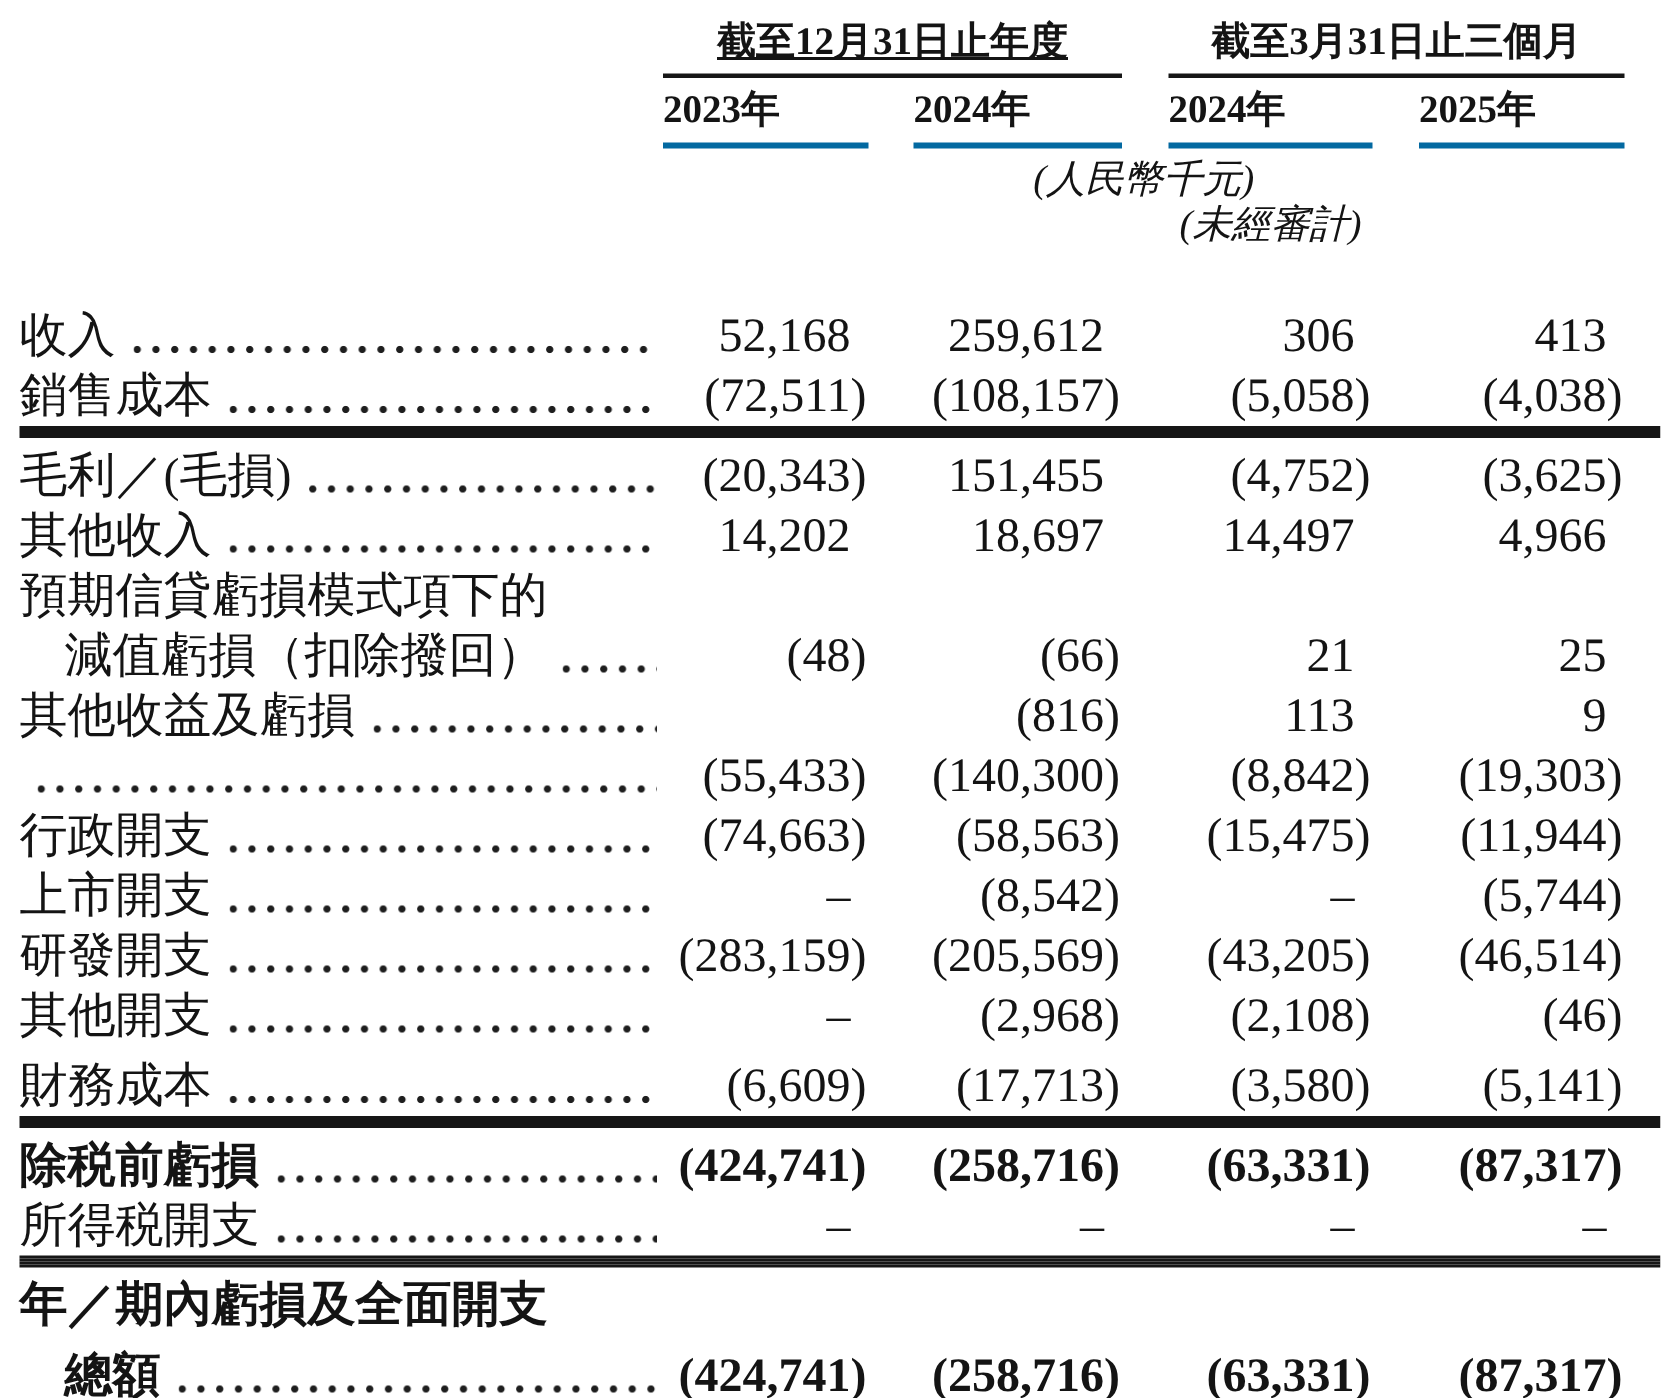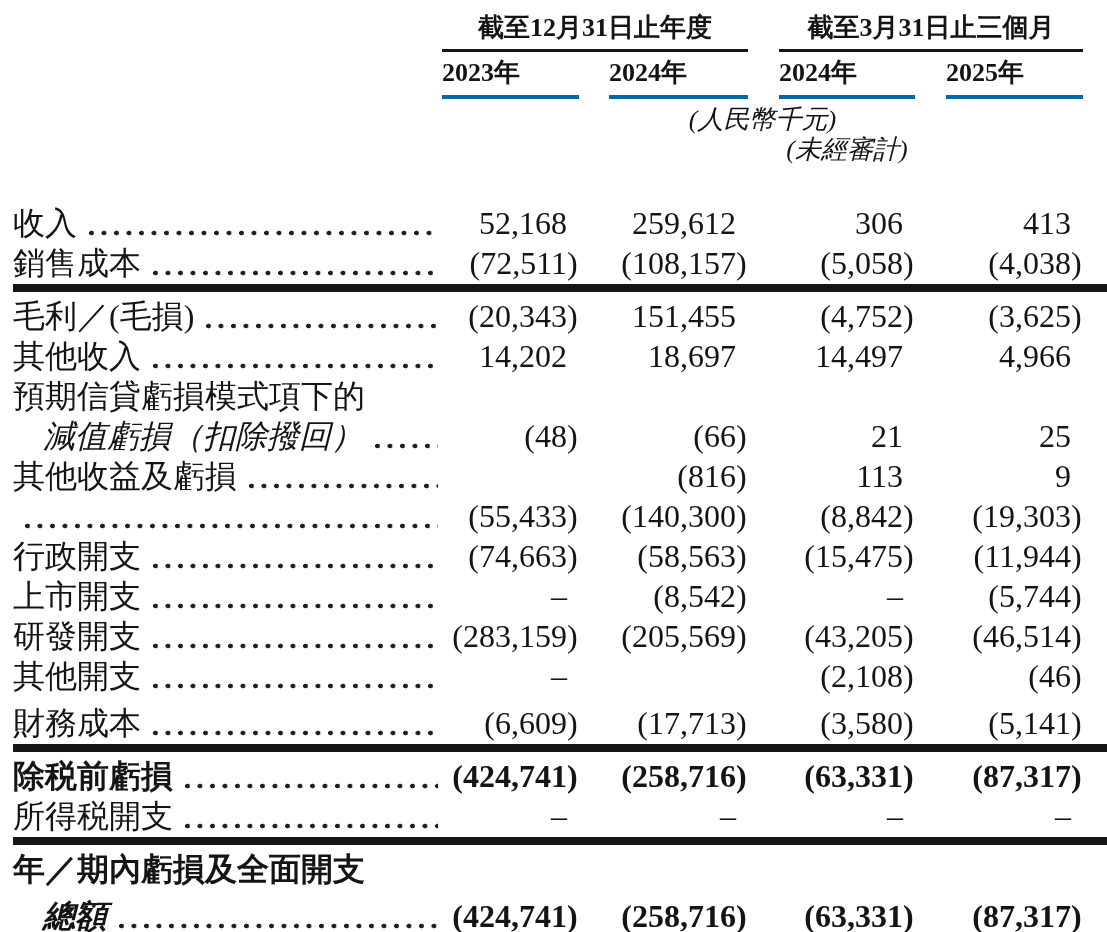--- a/index.html
+++ b/index.html
@@ -19,42 +19,42 @@
     display: grid;
     grid-template-columns: var(--cols);
   }
   
   .gcell {
     font-weight: bold; font-size: 26px; line-height: 32px;
     text-align: center;
     border-bottom: 3px solid #161616;
     padding-bottom: 5px;
   }
-  .g1 { grid-column: 2 / 5; }
+  .g1 { grid-column: 2 / 5; text-decoration: underline; }
   .g2 { grid-column: 6 / 9; }
   .years { margin-top: 7px; }
   .year {
     font-weight: bold; font-size: 26px; line-height: 28px;
     text-align: left;
     border-bottom: 4px solid #0369a1;
     padding-bottom: 8px;
   }
   .unit, .unaud {
     font-style: italic; font-size: 26px; line-height: 30px;
     text-align: center;
   }
   .unit  { grid-column: 2 / 9; margin-top: 6px; font-family: Liberation Serif, serif; }
   .unaud { grid-column: 6 / 7; }
   
   #tbody { margin-top: 38px; }
   .row.body { font-size: 32px; line-height: 40px; }
   .row.body.gap { margin-top: 7px; }
   .row.bold .label-text, .row.bold .val { font-weight: bold; }
   .labelcell { grid-column: 1; display: flex; min-width: 0; }
-  .labelcell.indent { padding-left: 30px; font-style: italic; }
+  .labelcell.indent { padding-left: 30px; }
   .label-text { white-space: nowrap; }
   .leader {
     flex: 1; min-width: 0;
     height: 6px;
     align-self: flex-end;
     margin: 0 4px 7px 12px;
     background-image: radial-gradient(circle at 2.5px 3px, #1e1e1e 2.1px, rgba(0,0,0,0) 2.7px);
     background-size: 12.5px 6px;
     background-repeat: repeat-x;
   }
@@ -203,20 +203,21 @@
         <div class="val c1">(205,569<span class="paren">)</span></div>
         <div class="val c2">(43,205<span class="paren">)</span></div>
         <div class="val c3">(46,514<span class="paren">)</span></div>
       </div>
       <div class="row body">
         <div class="labelcell">
           <span class="label-text">其他開支</span>
           <span class="leader"></span>
         </div>
         <div class="val c0">–</div>
+        <div class="val c1">(2,968<span class="paren">)</span></div>
         <div class="val c2">(2,108<span class="paren">)</span></div>
         <div class="val c3">(46<span class="paren">)</span></div>
       </div>
       <div class="row body gap">
         <div class="labelcell">
           <span class="label-text">財務成本</span>
           <span class="leader"></span>
         </div>
         <div class="val c0">(6,609<span class="paren">)</span></div>
         <div class="val c1">(17,713<span class="paren">)</span></div>

